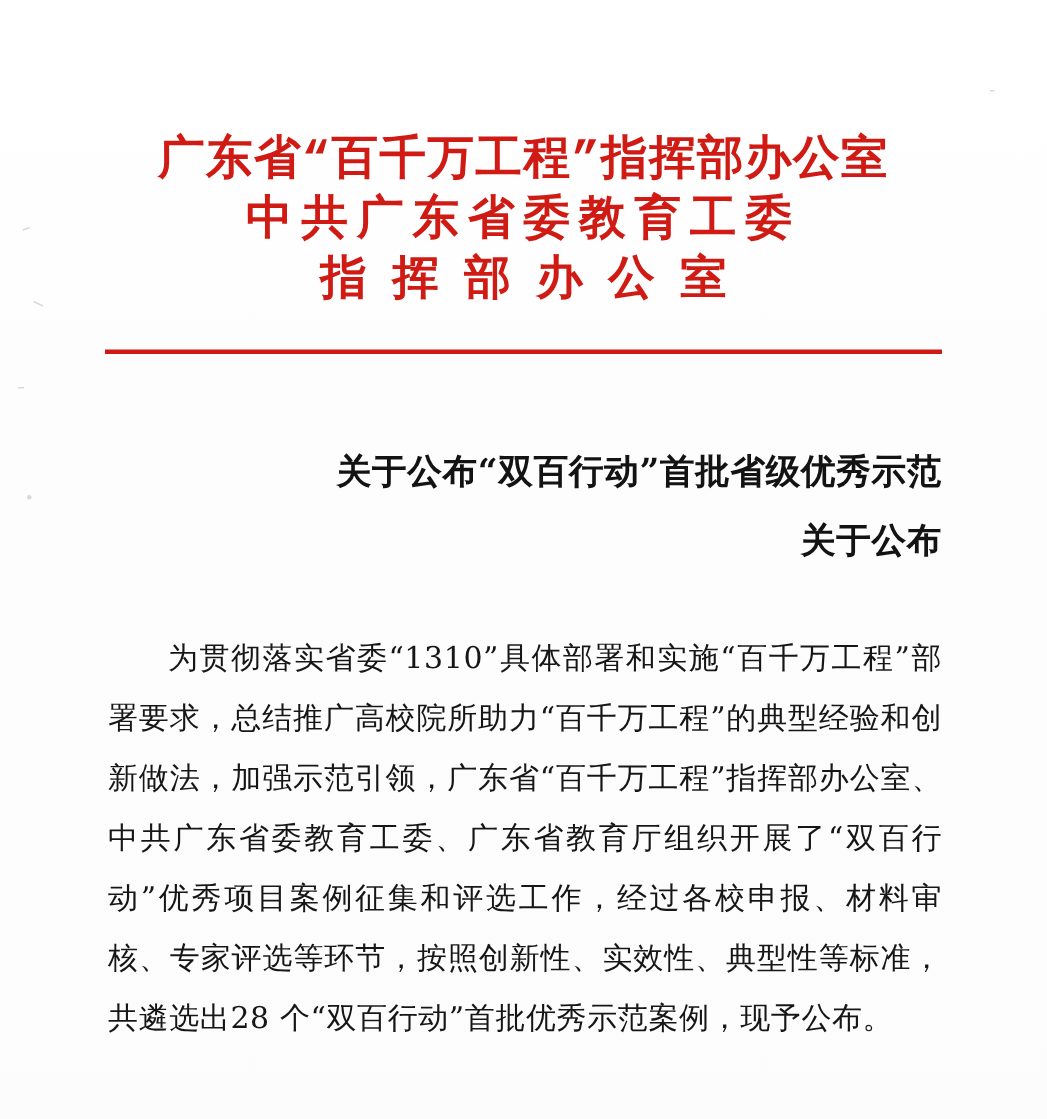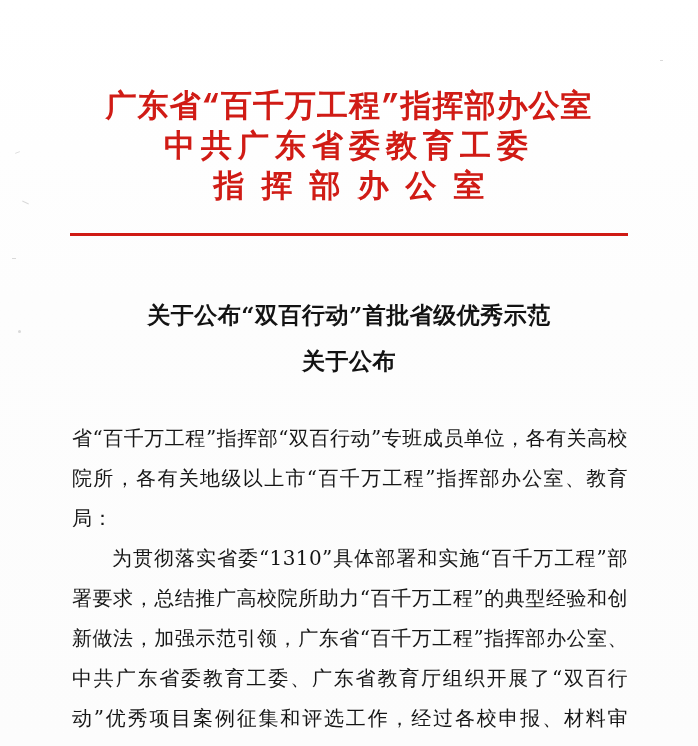--- a/index.html
+++ b/index.html
@@ -70,21 +70,21 @@
     left: 70px;
     width: 558px;
     top: 292px;
     text-align: center;
     font-size: 23px;
     font-weight: bold;
     line-height: 46px;
     color: #131313;
     letter-spacing: 0.5px;
   }
-  .doc-title .t-line { display: block; white-space: nowrap; }
+  .doc-title .t-line { display: block; white-space: nowrap; text-align: right; }
 
   
   .body-block {
     position: absolute;
     left: 72px;
     width: 556px;
     top: 418px;
     font-size: 20px;
     line-height: 40px;
     color: #161616;
@@ -119,17 +119,16 @@
   </div>
 
   <div class="red-rule"></div>
 
   <div class="doc-title">
     <span class="t-line">关于公布“双百行动”首批省级优秀示范</span>
     <span class="t-line">关于公布</span>
   </div>
 
   <div class="body-block">
-    <p class="para">省“百千万工程”指挥部“双百行动”专班成员单位，各有关高校院所，各有关地级以上市“百千万工程”指挥部办公室、教育局：</p>
     <p class="para indent">为贯彻落实省委“1310”具体部署和实施“百千万工程”部署要求，总结推广高校院所助力“百千万工程”的典型经验和创新做法，加强示范引领，广东省“百千万工程”指挥部办公室、中共广东省委教育工委、广东省教育厅组织开展了“双百行动”优秀项目案例征集和评选工作，经过各校申报、材料审核、专家评选等环节，按照创新性、实效性、典型性等标准，共遴选出28 个“双百行动”首批优秀示范案例，现予公布。</p>
   </div>
 
 </div>
 
 </body></html>

